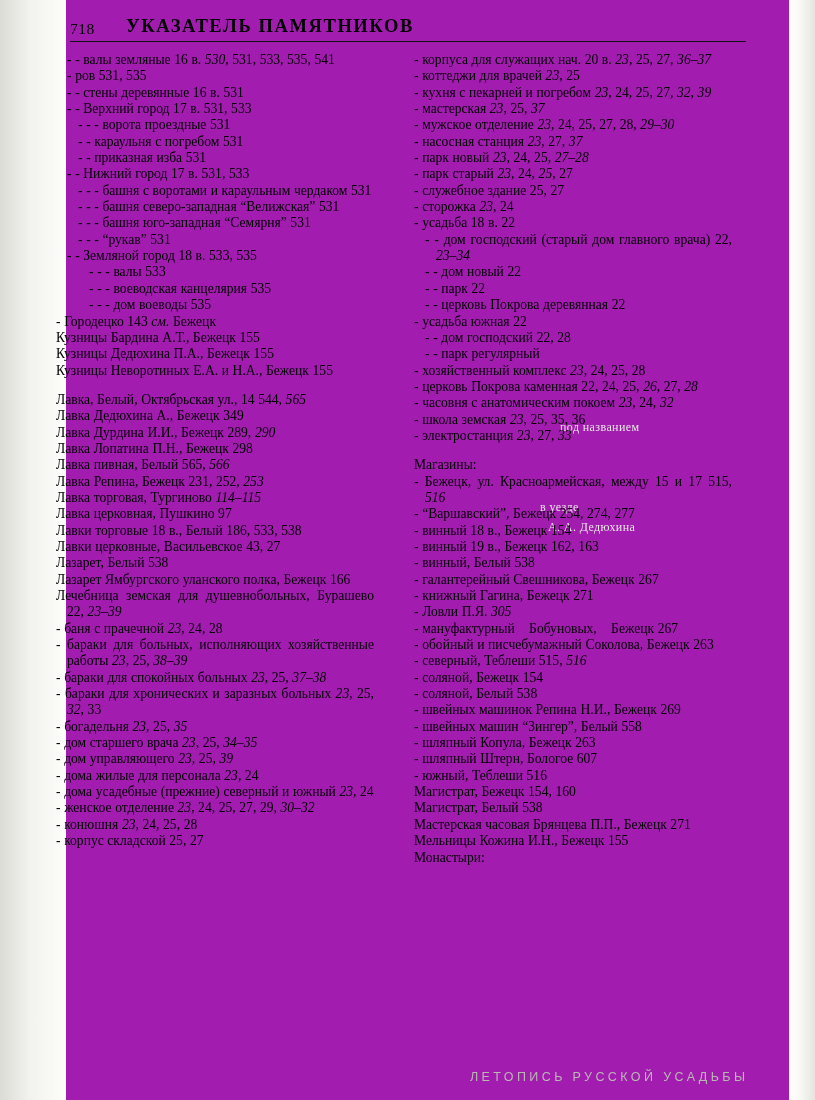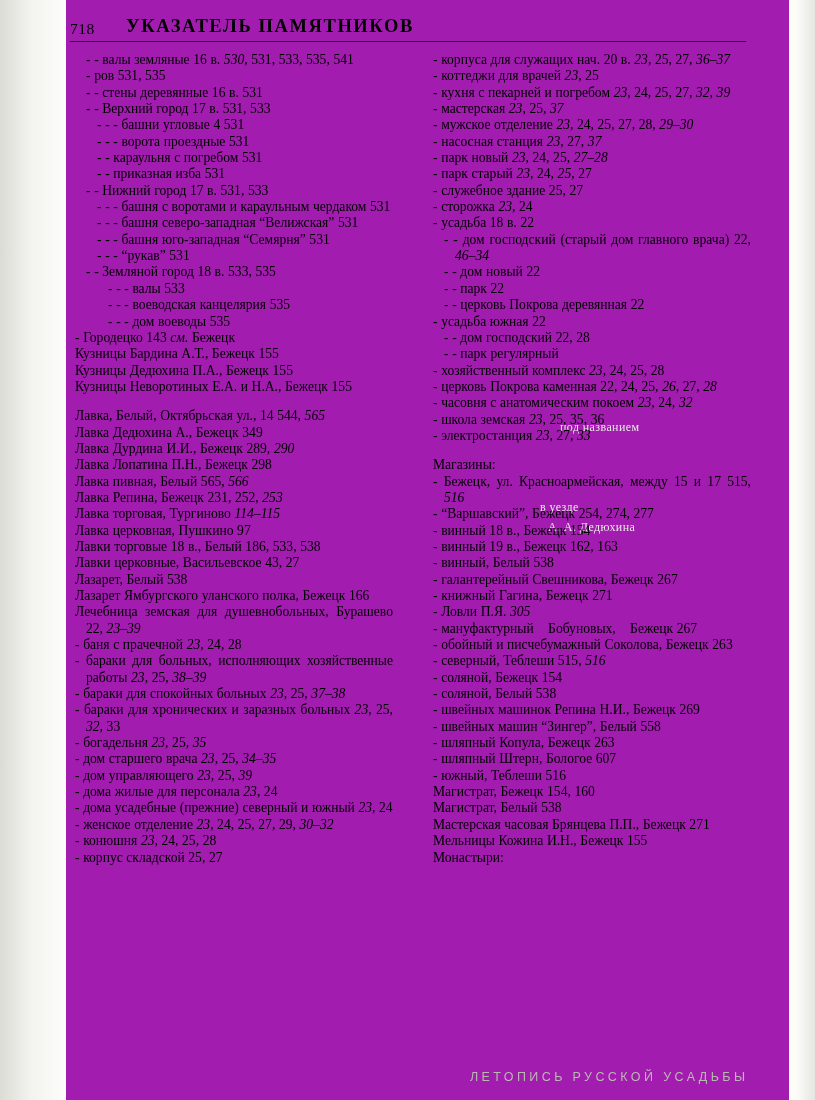--- a/index.html
+++ b/index.html
@@ -66,21 +66,21 @@
     position: absolute;
     left: 70px;
     top: 41px;
     width: 676px;
     height: 1px;
     background: #111;
   }
 
   .columns {
     position: absolute;
-    left: 75px;
+    left: 56px;
     top: 52px;
     width: 690px;
     height: 1020px;
   }
   .col {
     position: absolute;
     top: 0;
     width: 318px;
     font-size: 13.6px;
     line-height: 16.35px;
@@ -147,21 +147,20 @@
   <div class="ghost" style="left:560px; top:420px;">под названием</div>
   <div class="ghost" style="left:540px; top:500px;">в уезде</div>
   <div class="ghost" style="left:548px; top:520px;">А. А. Дедюхина</div>
 
   <div class="columns">
     <div class="col col-left" id="col-left">
         <div class="entry hang2 justify">- - валы земляные 16 в. <i>530</i>, 531, 533, 535, 541</div>
         <div class="entry hang2 justify">- ров 531, 535</div>
         <div class="entry hang2 justify">- - стены деревянные 16 в. 531</div>
         <div class="entry hang2 justify">- - Верхний город 17 в. 531, 533</div>
-        <div class="entry hang3 justify">- - - башни угловые 4 531</div>
         <div class="entry hang3 justify">- - - ворота проездные 531</div>
         <div class="entry hang3 justify">- - караульня с погребом 531</div>
         <div class="entry hang3 justify">- - приказная изба 531</div>
         <div class="entry hang2 justify">- - Нижний город 17 в. 531, 533</div>
         <div class="entry hang3 justify">- - - башня с воротами и караульным чердаком 531</div>
         <div class="entry hang3 justify">- - - башня северо-западная “Велижская” 531</div>
         <div class="entry hang3 justify">- - - башня юго-западная “Семярня” 531</div>
         <div class="entry hang3 justify">- - - “рукав” 531</div>
         <div class="entry hang2 justify">- - Земляной город 18 в. 533, 535</div>
         <div class="entry hang4 justify">- - - валы 533</div>
@@ -203,21 +202,21 @@
         <div class="entry justify">- коттеджи для врачей <i>23</i>, 25</div>
         <div class="entry justify">- кухня с пекарней и погребом <i>23</i>, 24, 25, 27, <i>32</i>, <i>39</i></div>
         <div class="entry justify">- мастерская <i>23</i>, 25, <i>37</i></div>
         <div class="entry justify">- мужское отделение <i>23</i>, 24, 25, 27, 28, <i>29–30</i></div>
         <div class="entry justify">- насосная станция <i>23</i>, 27, <i>37</i></div>
         <div class="entry justify">- парк новый <i>23</i>, 24, 25, <i>27–28</i></div>
         <div class="entry justify">- парк старый <i>23</i>, 24, <i>25</i>, 27</div>
         <div class="entry justify">- служебное здание 25, 27</div>
         <div class="entry justify">- сторожка <i>23</i>, 24</div>
         <div class="entry justify">- усадьба 18 в. 22</div>
-        <div class="entry hang2 justify">- - дом господский (старый дом главного врача) 22, <i>46–34</i></div>
+        <div class="entry hang2 justify">- - дом господский (старый дом главного врача) 22, <i>23–34</i></div>
         <div class="entry hang2 justify">- - дом новый 22</div>
         <div class="entry hang2 justify">- - парк 22</div>
         <div class="entry hang2 justify">- - церковь Покрова деревянная 22</div>
         <div class="entry justify">- усадьба южная 22</div>
         <div class="entry hang2 justify">- - дом господский 22, 28</div>
         <div class="entry hang2 justify">- - парк регулярный</div>
         <div class="entry justify">- хозяйственный комплекс <i>23</i>, 24, 25, 28</div>
         <div class="entry justify">- церковь Покрова каменная 22, 24, 25, <i>26</i>, 27, <i>28</i></div>
         <div class="entry justify">- часовня с анатомическим покоем <i>23</i>, 24, <i>32</i></div>
         <div class="entry justify">- школа земская <i>23</i>, 25, 35, 36</div>

